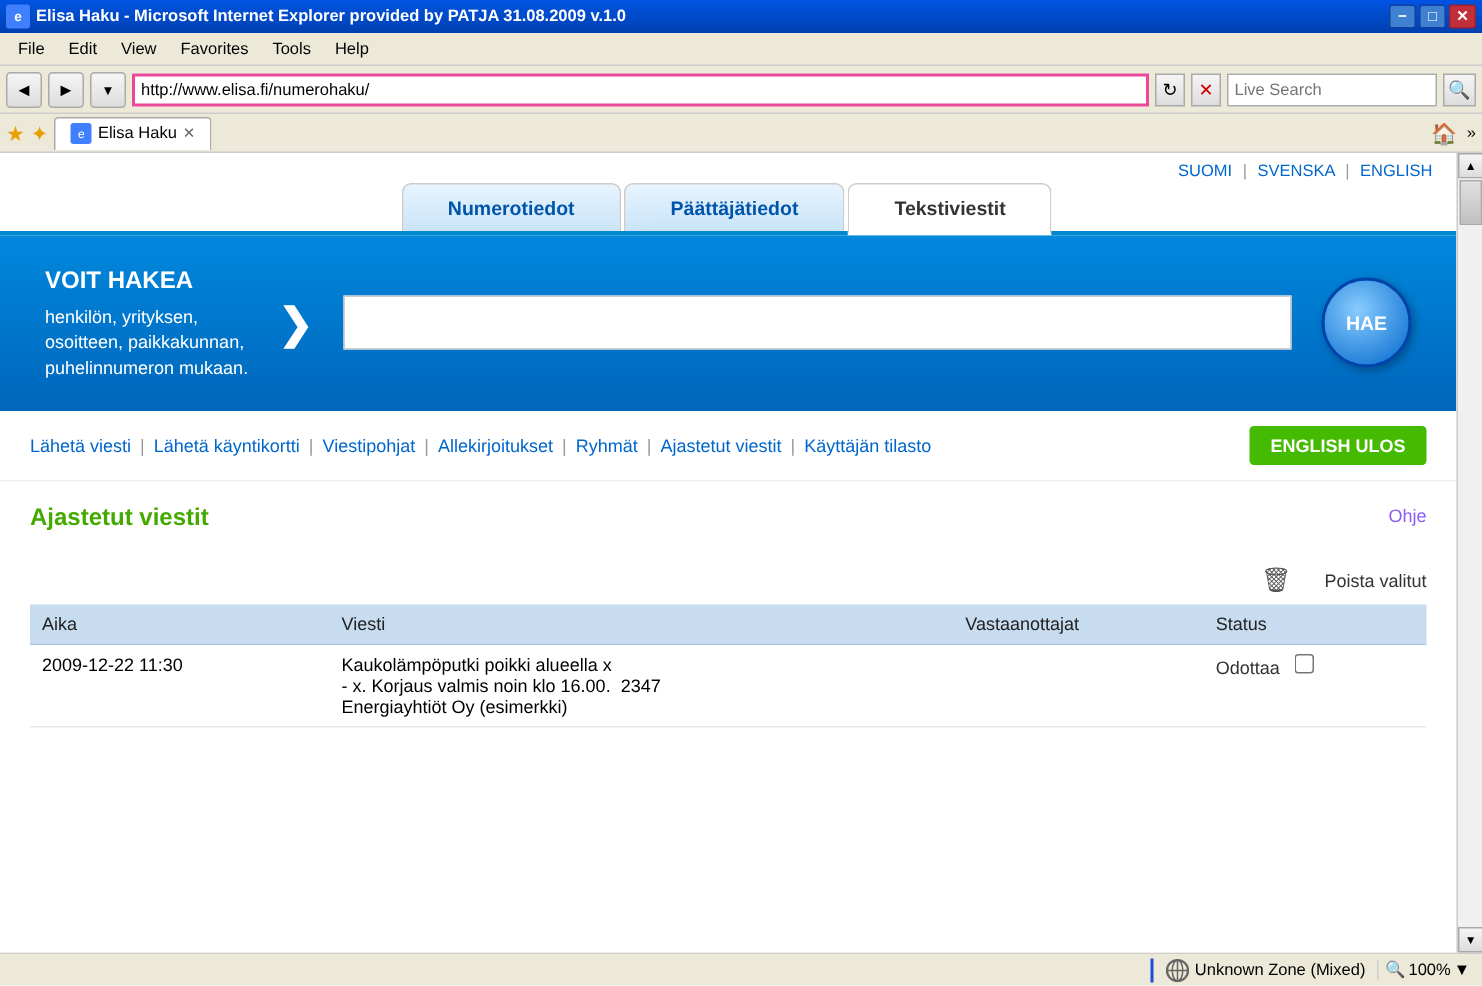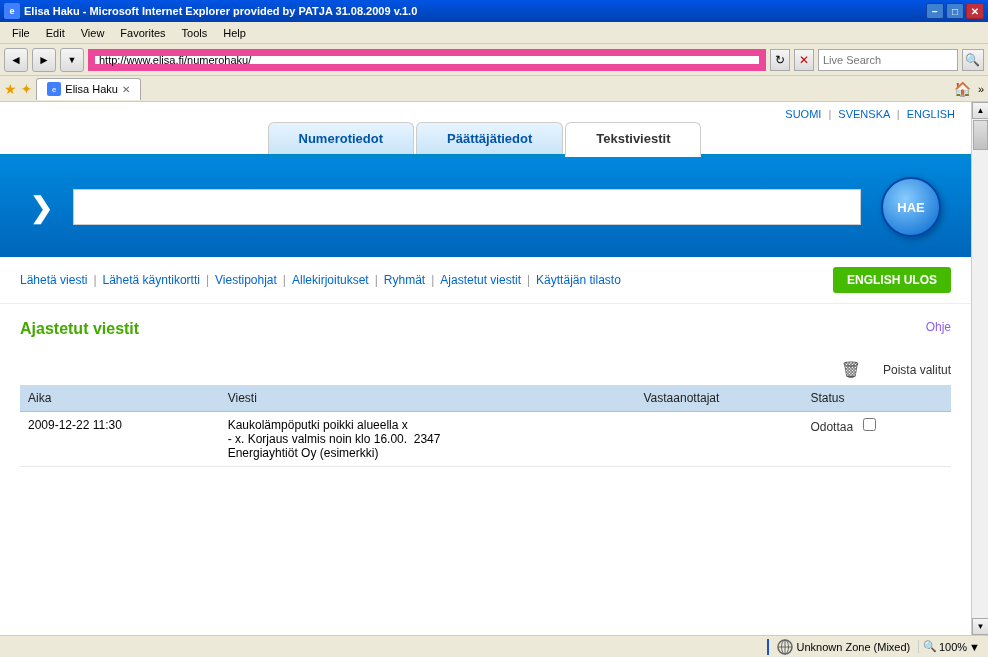--- a/index.html
+++ b/index.html
@@ -50,21 +50,21 @@
       padding: 2px 4px;
       gap: 4px;
       border-bottom: 1px solid #ccc;
     }
     .nav-btn {
       width: 24px; height: 24px; background: linear-gradient(to bottom, #f5f5f5, #ddd);
       border: 1px solid #aaa; border-radius: 3px; cursor: pointer;
       display: flex; align-items: center; justify-content: center; font-size: 12px;
     }
     .address-field {
-      flex: 1; height: 22px; border: 7px solid #ec4899; background: white;
+      flex: 1; height: 22px; border: 2px solid #ec4899; background: white;
       padding: 1px 4px; font-size: 11px; display: flex; align-items: center;
     }
     .refresh-btn {
       width: 20px; height: 22px; background: linear-gradient(to bottom, #f5f5f5, #ddd);
       border: 1px solid #aaa; cursor: pointer; display: flex; align-items: center; justify-content: center;
     }
     .stop-btn {
       width: 20px; height: 22px; background: linear-gradient(to bottom, #f5f5f5, #ddd);
       border: 1px solid #aaa; cursor: pointer; display: flex; align-items: center; justify-content: center; color: #c00;
     }
@@ -380,20 +380,24 @@
       </div>
 
 
       <div class="elisa-tabs">
         <div class="elisa-tab">Numerotiedot</div>
         <div class="elisa-tab">Päättäjätiedot</div>
         <div class="elisa-tab active">Tekstiviestit</div>
       </div>
 
       <div class="search-banner">
+        <div class="banner-text">
+          <div class="banner-title">VOIT HAKEA</div>
+          <div style="font-size:12px; margin-top:4px;">henkilön, yrityksen,<br>osoitteen, paikkakunnan,<br>puhelinnumeron mukaan.</div>
+        </div>
         <div class="banner-arrow">❯</div>
         <input class="search-input-field" type="text" style="">
         <div class="hae-btn">HAE</div>
       </div>
 
       <div class="nav-links">
         <a class="nav-link">Lähetä viesti</a>
         <span class="nav-sep"> | </span>
         <a class="nav-link">Lähetä käyntikortti</a>
         <span class="nav-sep"> | </span>

